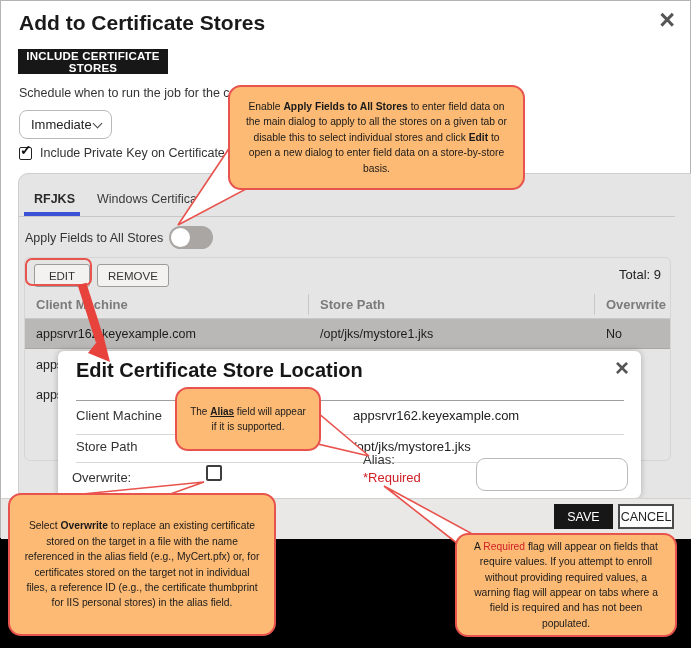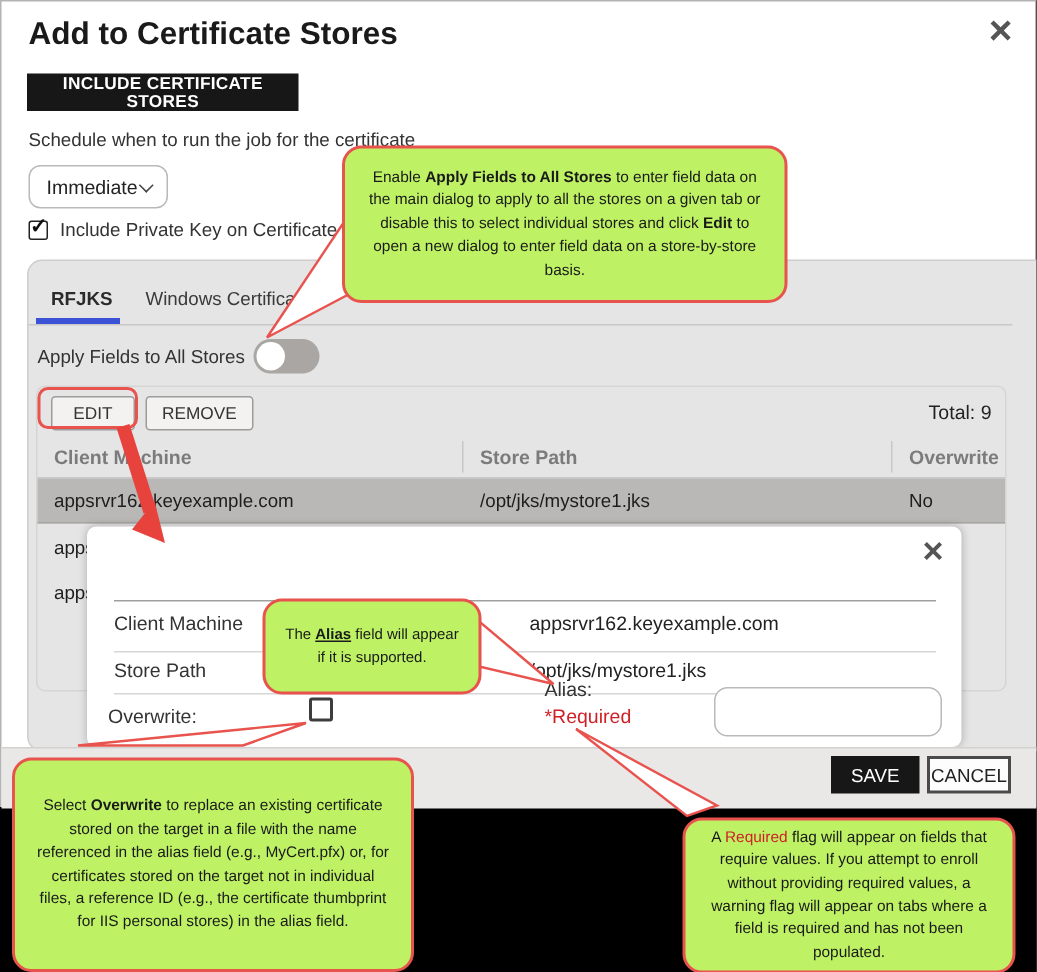--- a/index.html
+++ b/index.html
@@ -6,21 +6,21 @@
   html,body { background:#000; }
   body { font-family:"Liberation Sans", sans-serif; }
   #stage { position:relative; width:691px; height:648px; background:#000; overflow:hidden; }
   #screen { position:absolute; left:0; top:0; width:691px; height:538px; background:#fff; border:1px solid #b3b3b3; border-bottom:none; }
 
   
   .main-title { position:absolute; left:18px; top:10px; font-size:21px; font-weight:700; color:#1a1a1a; }
   .close-x { position:absolute; font-weight:700; color:#555; cursor:pointer; line-height:1; }
   #main-close { right:15px; top:6px; font-size:27px; }
   .black-btn { position:absolute; background:#171717; color:#fff; border:none; font-family:inherit; font-weight:700; }
-  #include-stores-btn { left:17px; top:48px; width:181px; height:25px; font-size:11.5px; letter-spacing:.2px; }
+  #include-stores-btn { left:17px; top:48px; width:150px; height:25px; font-size:11.5px; letter-spacing:.2px; }
   #schedule-label { position:absolute; left:18px; top:85px; font-size:12.5px; color:#333; white-space:nowrap; }
   #schedule-select { position:absolute; left:18px; top:109px; width:93px; height:29px; border:1px solid #b9b9b9; border-radius:8px; background:#fff; font-size:13px; color:#222; display:flex; align-items:center; padding-left:11px; cursor:pointer; }
   #schedule-select .chev { position:absolute; right:10px; top:9px; width:7px; height:7px; border-right:1.8px solid #444; border-bottom:1.8px solid #444; transform:rotate(45deg); }
   #pk-check-row { position:absolute; left:18px; top:145px; display:flex; align-items:center; gap:8px; }
   #pk-checkbox { width:13px; height:13px; border:1.6px solid #222; border-radius:2px; position:relative; cursor:pointer; }
   #pk-checkbox .tick { position:absolute; left:0px; top:-6px; font-size:14px; font-weight:700; color:#111; }
   #pk-label { font-size:12.5px; color:#333; white-space:nowrap; }
 
   
   #panel { position:absolute; left:17px; top:172px; width:691px; height:328px; background:#e5e5e5; border:1px solid #cfcecd; border-radius:10px; }
@@ -66,23 +66,23 @@
   #alias-required { position:absolute; left:305px; top:119px; font-size:13px; color:#cf2127; }
   #alias-input { position:absolute; left:418px; top:107px; width:152px; height:33px; border:1px solid #b9b9b9; border-radius:9px; font-family:inherit; font-size:13px; padding:0 10px; }
 
   
   #footer-strip { position:absolute; left:0; top:497px; width:691px; height:41px; background:#e9e8e7; border-top:1px solid #d2d1d0; z-index:13; }
   #save-btn { left:553px; top:5px; width:59px; height:25px; font-size:12.5px; font-weight:400; }
   #cancel-btn { position:absolute; left:617px; top:5px; width:56px; height:25px; background:#fdfdfd; border:2px solid #4a4a4a; font-family:inherit; font-size:12.5px; color:#222; cursor:pointer; }
 
   
   #pointer-svg { position:absolute; left:0; top:0; width:691px; height:648px; z-index:20; pointer-events:none; }
-  .callout { position:absolute; background:#bef264; border:2px solid #e8534e; border-radius:13px; z-index:30;
+  .callout { position:absolute; background:#fdba74; border:2px solid #e8534e; border-radius:13px; z-index:30;
              font-size:10.3px; line-height:1.5; color:#1a1a1a; text-align:center;
-             display:flex; align-items:center; justify-content:center;margin-top:12px; }
+             display:flex; align-items:center; justify-content:center; }
   .callout .inner { width:100%; padding:6px 13px; }
   #callout-toggle   { left:228px; top:85px;  width:297px; height:105px; }
   #callout-alias    { left:175px; top:387px; width:146px; height:64px; font-size:10px; }
   #callout-overwrite{ left:8px;   top:493px; width:268px; height:143px; }
   #callout-required { left:455px; top:533px; width:222px; height:104px; }
 </style>
 </head>
 <body>
 
 <div id="stage">
@@ -143,20 +143,21 @@
         </div>
         <div class="trow" id="row3">
           <div class="td c1">apps</div>
         </div>
       </div>
     </div>
 
     <div id="edit-highlight"></div>
 
     <div id="edit-dialog">
+      <div id="edit-title">Edit Certificate Store Location</div>
       <div class="close-x" id="edit-close">×</div>
 
       <div class="hr" id="hr1"></div>
       <div class="fld-label" style="top:57px;">Client Machine</div>
       <div class="fld-value" style="top:57px;">appsrvr162.keyexample.com</div>
       <div class="hr hr2"></div>
       <div class="fld-label" style="top:88px;">Store Path</div>
       <div class="fld-value" style="top:88px;">/opt/jks/mystore1.jks</div>
       <div class="hr hr3"></div>
 

